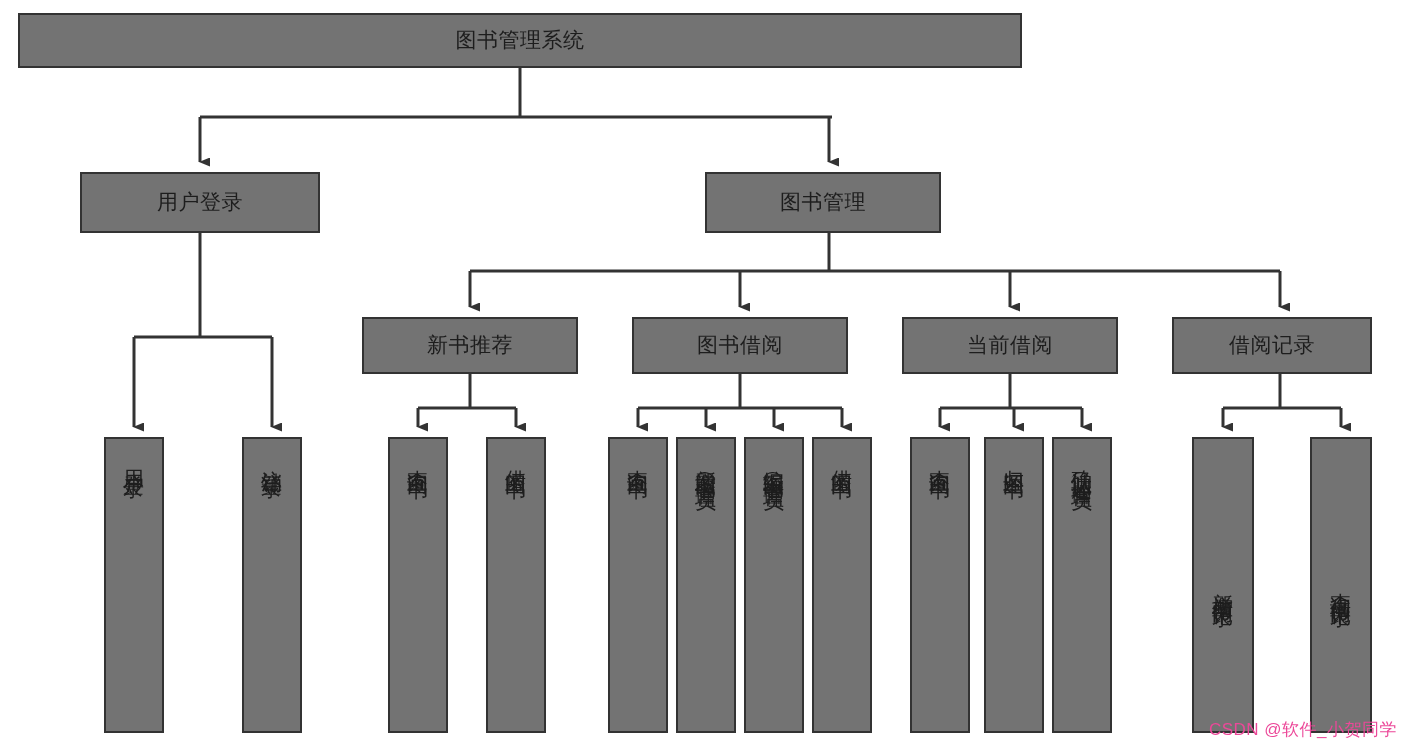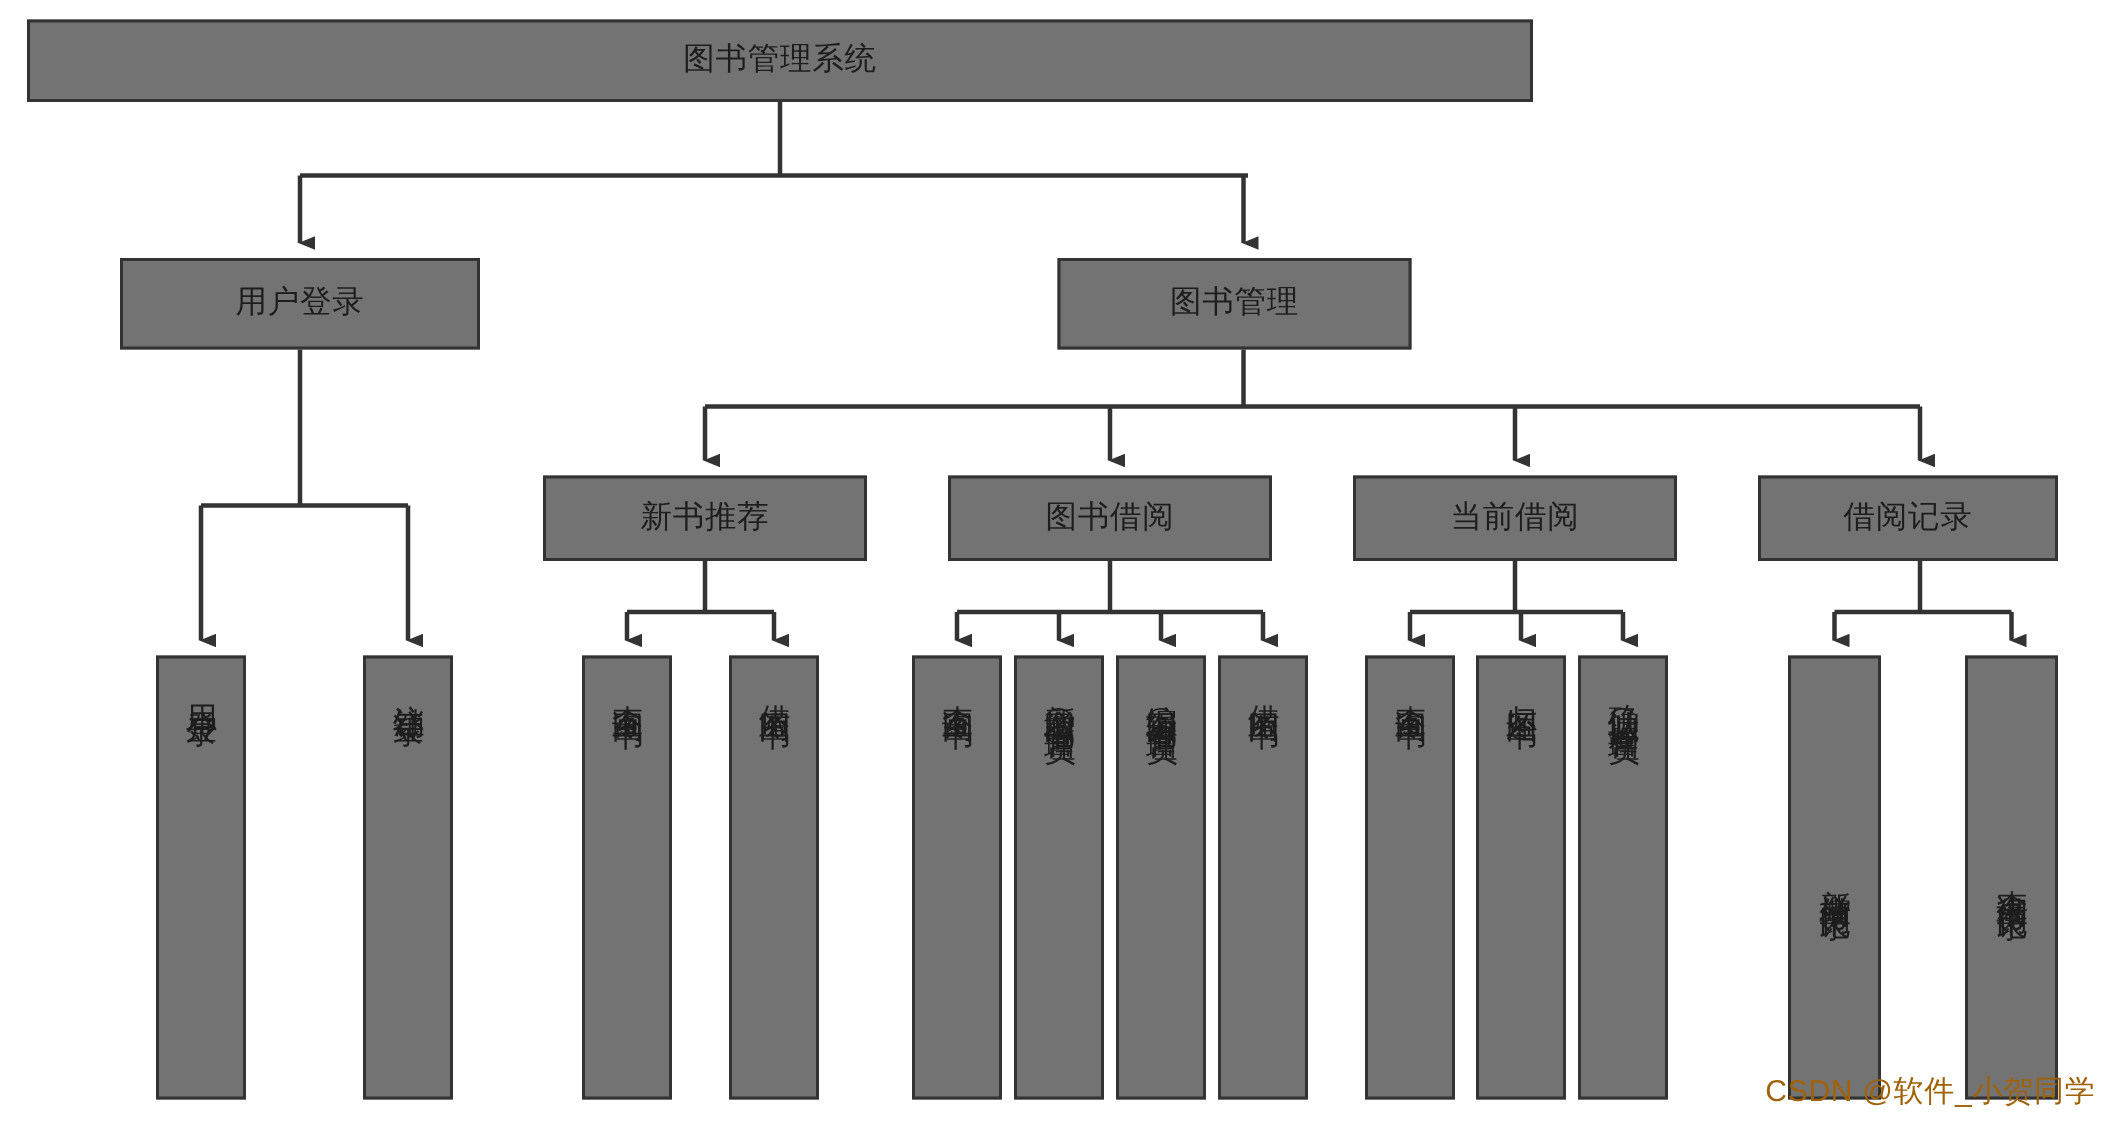--- a/index.html
+++ b/index.html
@@ -57,22 +57,22 @@
     line-height: 1;
   }
   .node.vertical.centered {
     align-items: center;
     padding-top: 0;
   }
   #watermark {
     position: absolute;
     right: 8px;
     bottom: 6px;
-    font-size: 20px;
-    color: #a16207;
+    font-size: 17px;
+    color: #ec4899;
     letter-spacing: 0.5px;
     user-select: none;
     white-space: nowrap;
   }
 </style>
 </head>
 <body>
 
 <div id="diagram-root">
 

